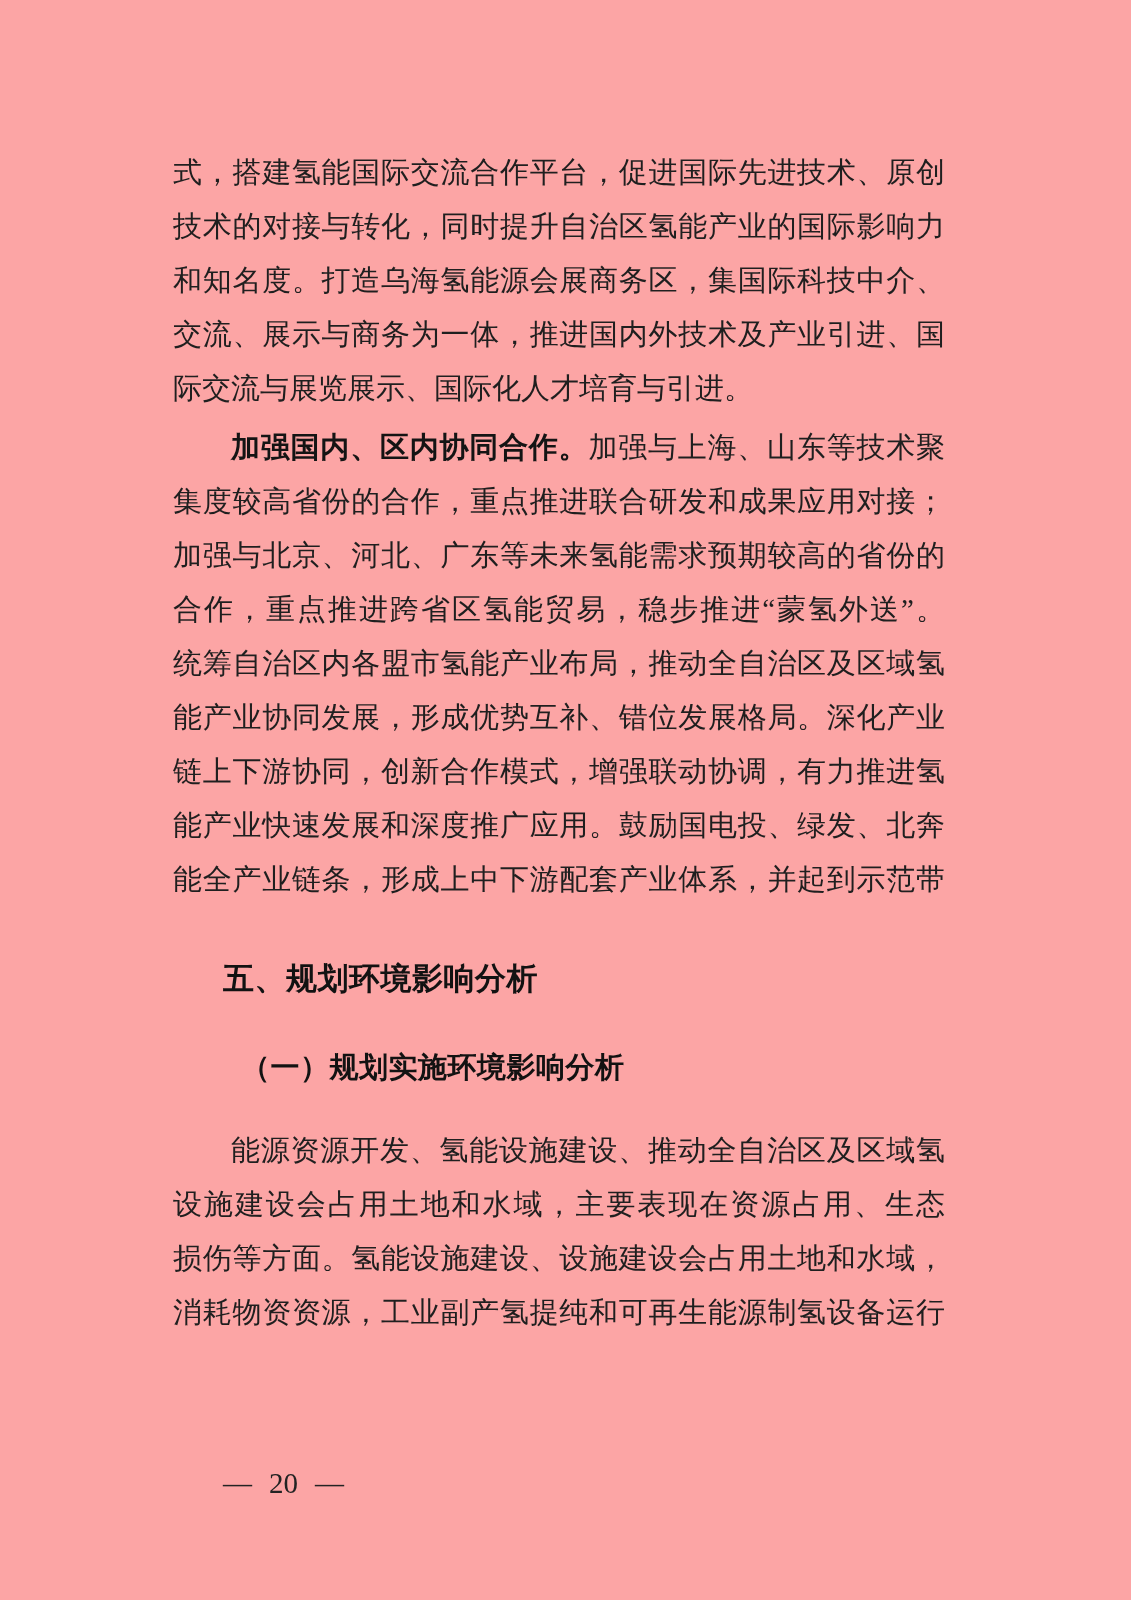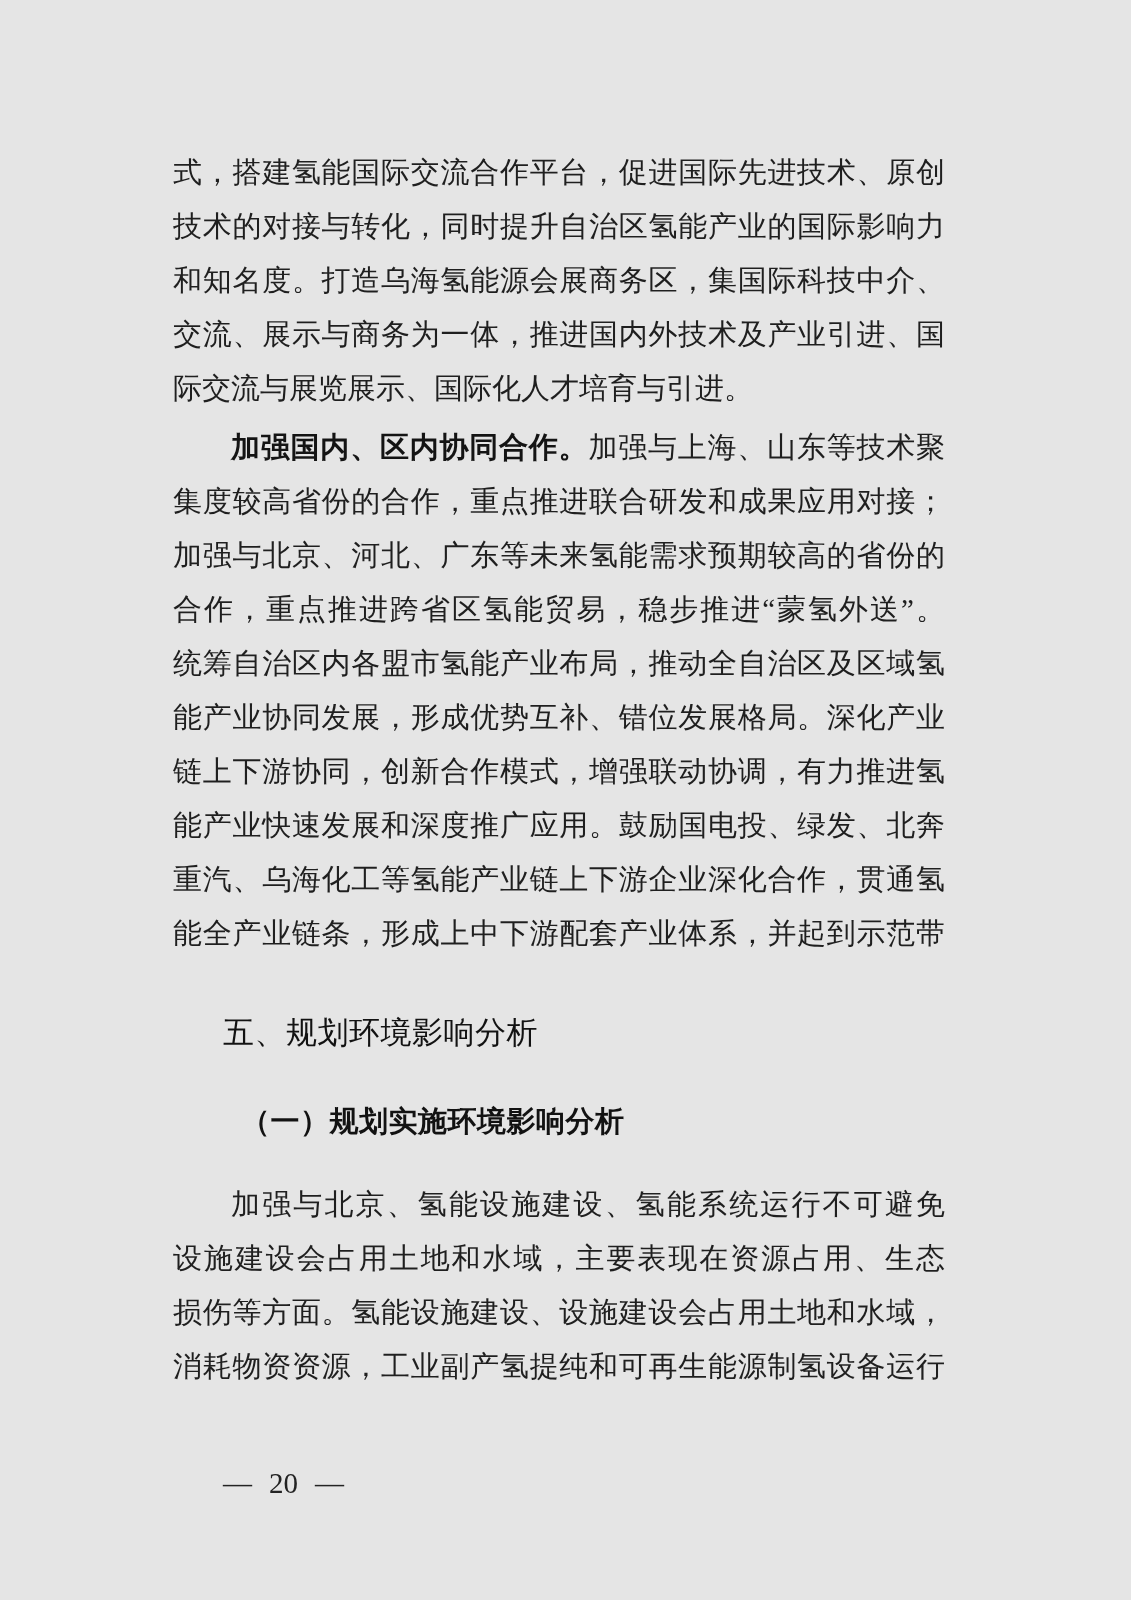--- a/index.html
+++ b/index.html
@@ -4,21 +4,21 @@
 <style>
   html, body {
     margin: 0;
     padding: 0;
     background: #ffffff;
   }
   .page {
     position: relative;
     width: 1131px;
     height: 1600px;
-    background: #e5e5e5;
+    background: #fca5a5;
     overflow: hidden;
     font-family: "Liberation Serif", "DejaVu Serif", serif;
   }
   .content {
     position: absolute;
     left: 173px;
     top: 145px;
     width: 772px;
     color: #1f1f1f;
     font-size: 29px;
@@ -42,21 +42,21 @@
     font-weight: bold;
     color: #141414;
   }
   .para2 { margin-top: 5px; }
   .para3 { margin-top: 29px; }
   .section-heading {
     margin: 46px 0 0 50px;
     height: 54px;
     line-height: 54px;
     font-family: "Liberation Sans", "DejaVu Sans", sans-serif;
-    font-weight: normal;
+    font-weight: bold;
     font-size: 31px;
     color: #121212;
     letter-spacing: 0.5px;
   }
   .subsection-heading {
     margin: 34px 0 0 68px;
     height: 54px;
     line-height: 54px;
     font-family: "Liberation Serif", "DejaVu Serif", serif;
     font-weight: bold;
@@ -95,30 +95,29 @@
       <div class="line indent">
         <span class="bold-lead">加强国内、区内协同合作。</span><span>加强与上海、山东等技术聚</span>
       </div>
       <div class="line">集度较高省份的合作，重点推进联合研发和成果应用对接；</div>
       <div class="line">加强与北京、河北、广东等未来氢能需求预期较高的省份的</div>
       <div class="line">合作，重点推进跨省区氢能贸易，稳步推进“蒙氢外送”。</div>
       <div class="line">统筹自治区内各盟市氢能产业布局，推动全自治区及区域氢</div>
       <div class="line">能产业协同发展，形成优势互补、错位发展格局。深化产业</div>
       <div class="line">链上下游协同，创新合作模式，增强联动协调，有力推进氢</div>
       <div class="line">能产业快速发展和深度推广应用。鼓励国电投、绿发、北奔</div>
-      <div class="line">重汽、乌海化工等氢能产业链上下游企业深化合作，贯通氢</div>
       <div class="line">能全产业链条，形成上中下游配套产业体系，并起到示范带</div>
     </div>
 
     <div class="section-heading">五、规划环境影响分析</div>
 
     <div class="subsection-heading">（一）规划实施环境影响分析</div>
 
     <div class="para3">
-      <div class="line indent">加强与北京、氢能设施建设、氢能系统运行不可避免</div>
+      <div class="line indent">能源资源开发、氢能设施建设、推动全自治区及区域氢</div>
       <div class="line">设施建设会占用土地和水域，主要表现在资源占用、生态</div>
       <div class="line">损伤等方面。氢能设施建设、设施建设会占用土地和水域，</div>
       <div class="line">消耗物资资源，工业副产氢提纯和可再生能源制氢设备运行</div>
     </div>
 
   </div>
 
   <div class="page-footer">
     <span>—</span>
     <span>20</span>

